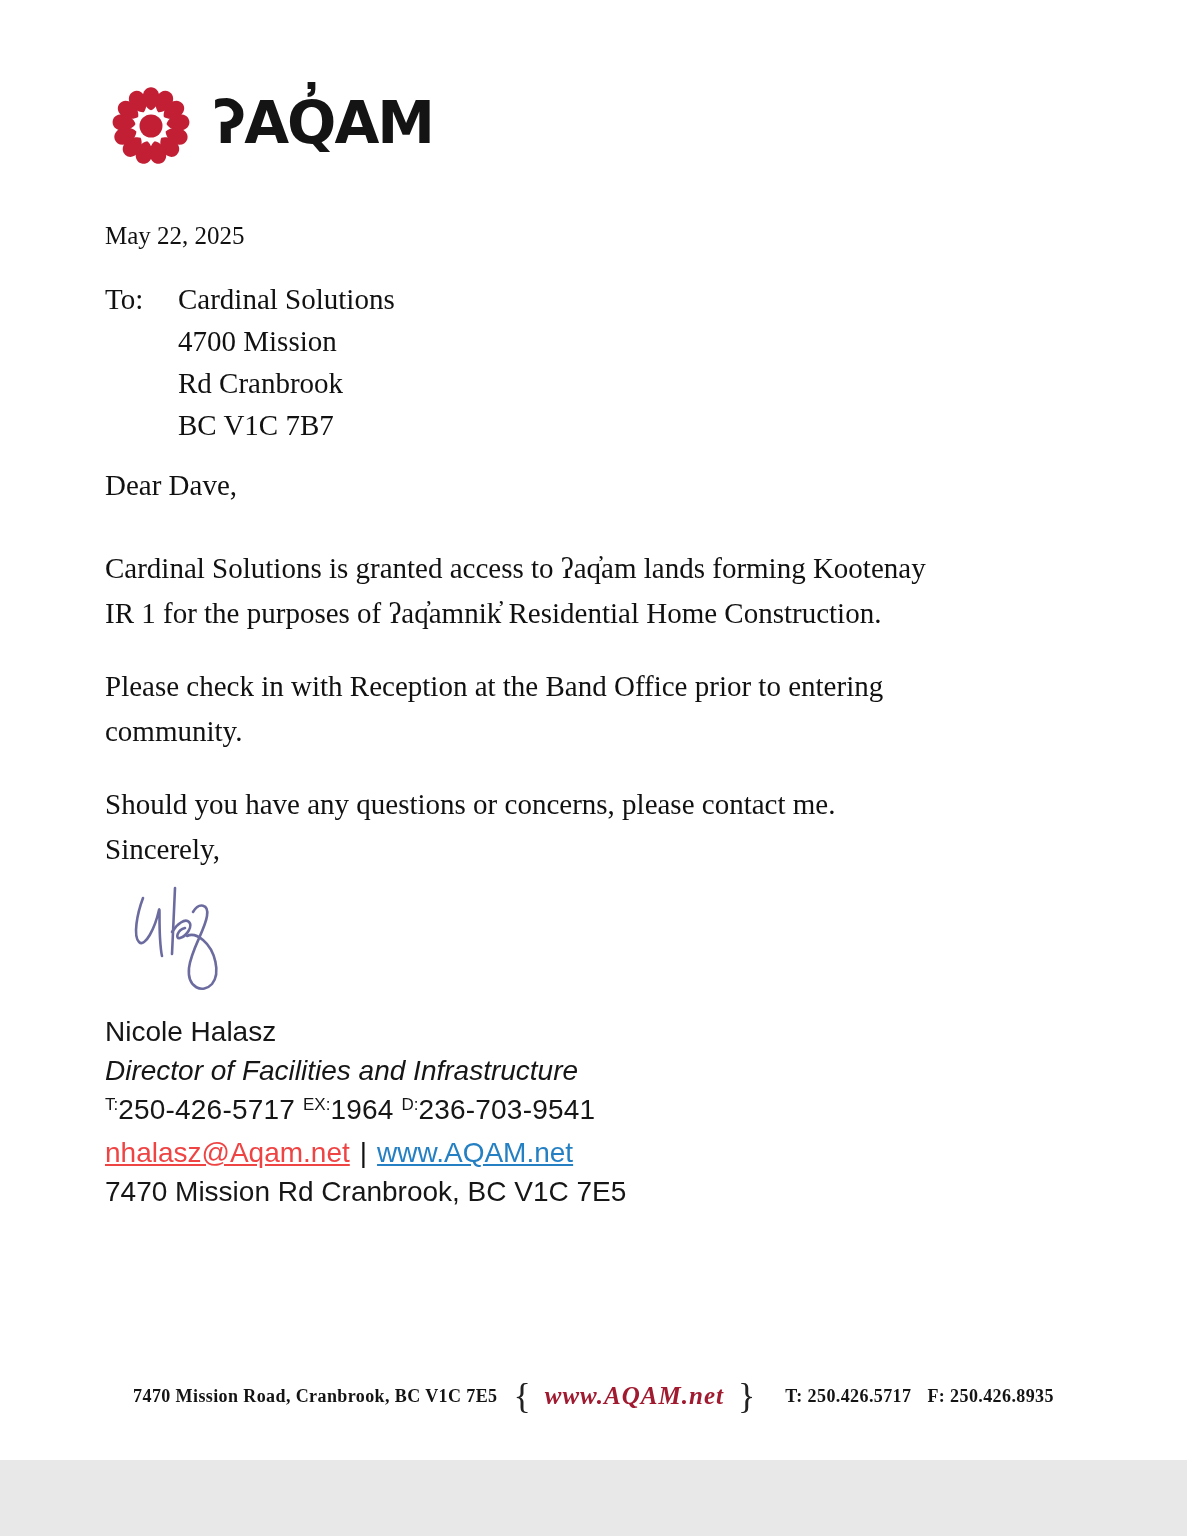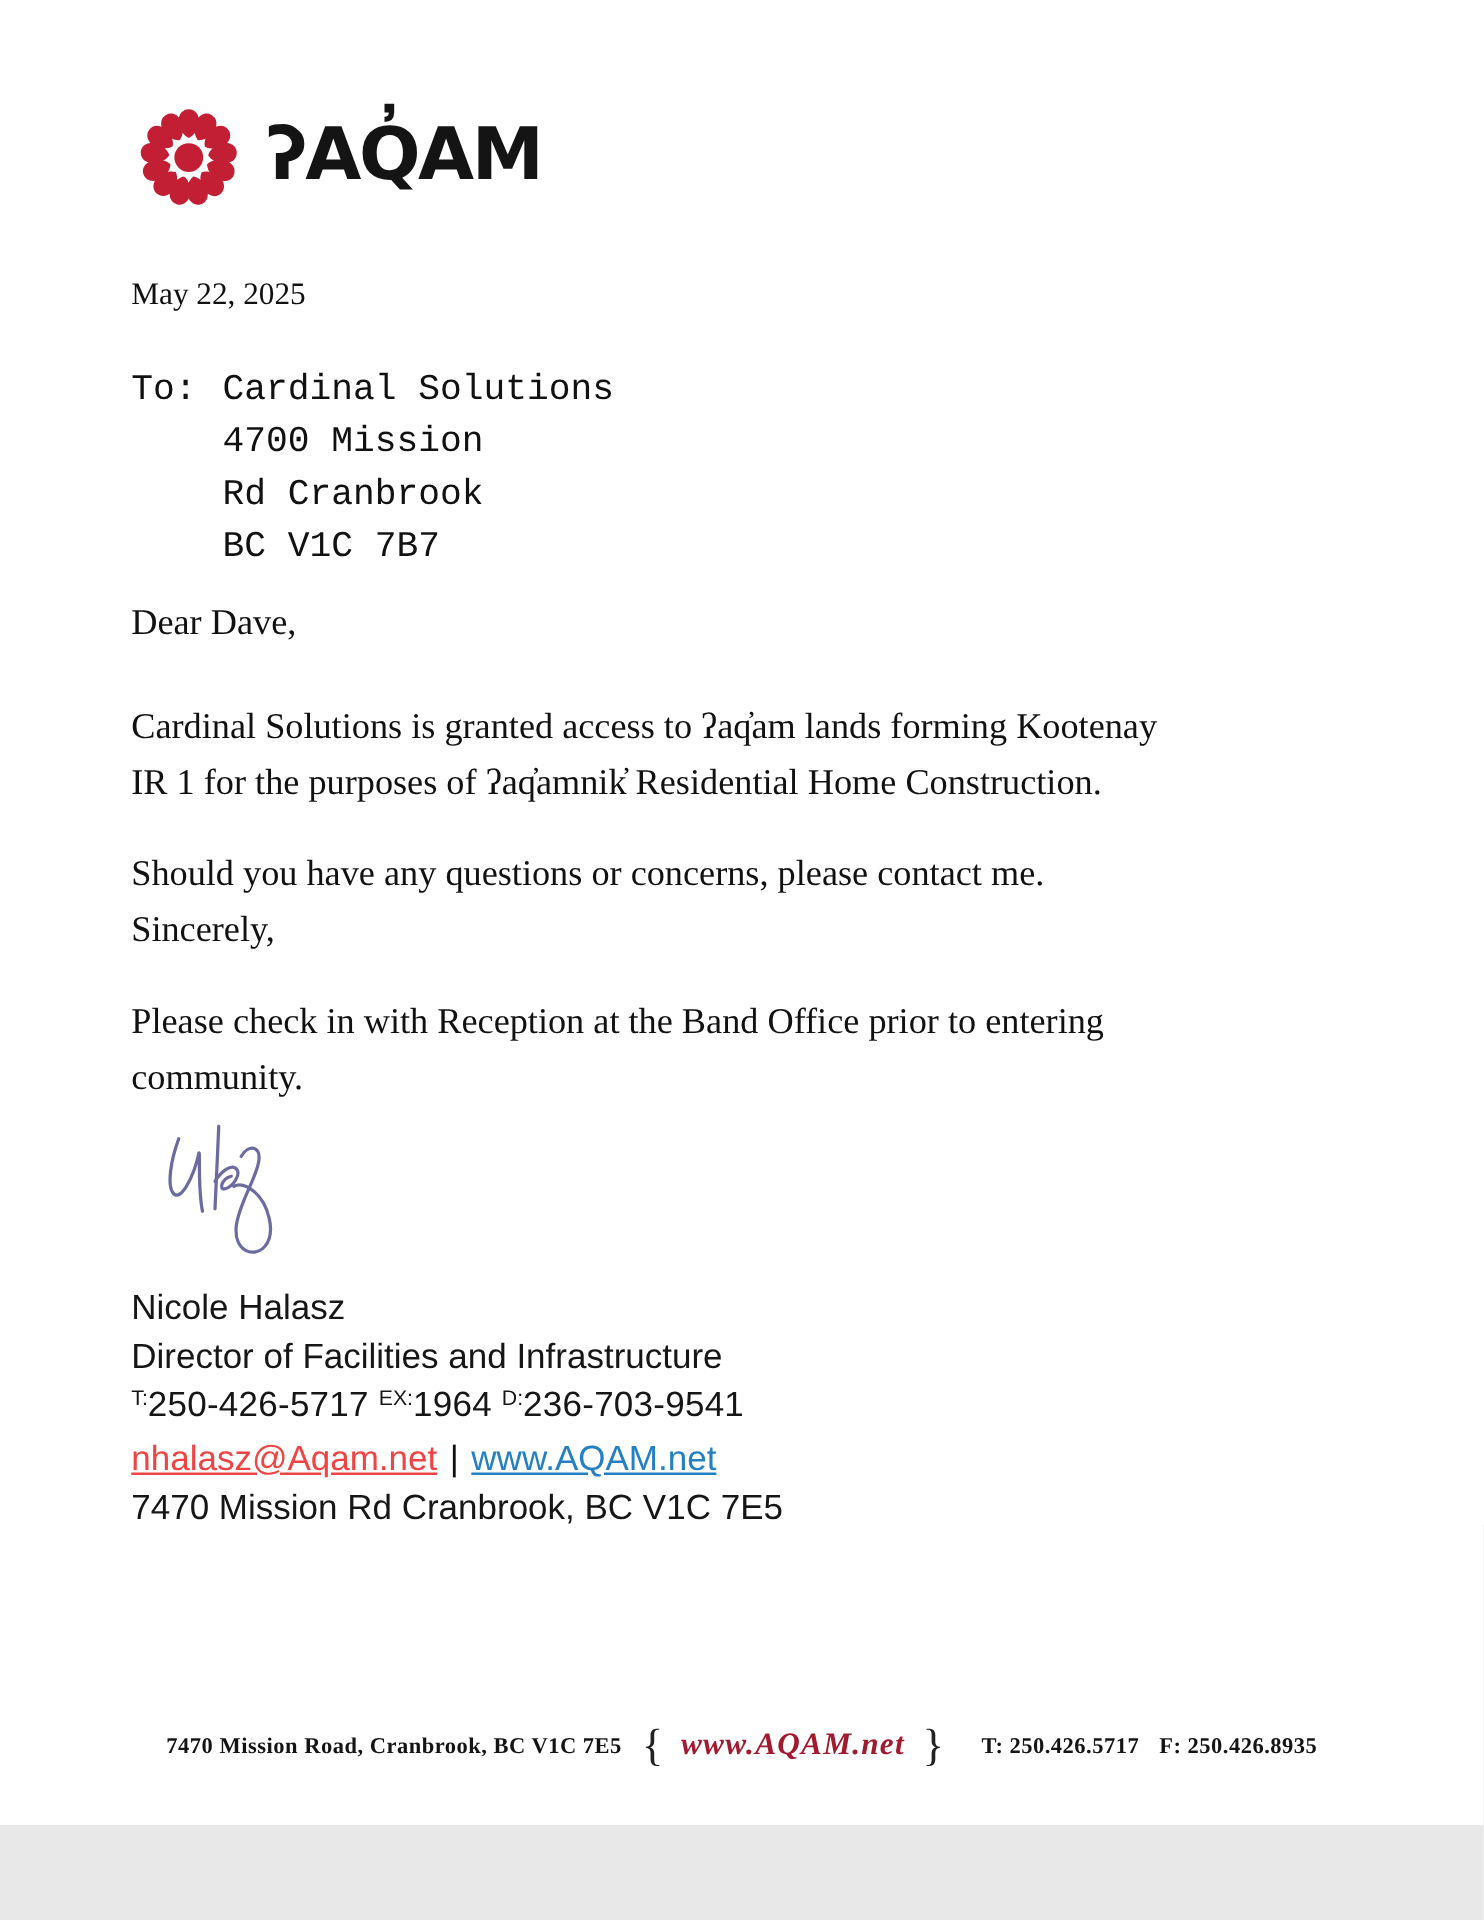--- a/index.html
+++ b/index.html
@@ -20,35 +20,35 @@
   .logo-flower { width:92px; height:92px; flex:0 0 auto; }
   .wordmark {
     font-family:"DejaVu Sans","Liberation Sans",sans-serif;
     font-weight:800; font-size:58px; letter-spacing:-2px;
     color:#141414; margin-left:16px; margin-top:-6px;
   }
 
   
   .pre { white-space:pre-line; }
   .date { margin-top:44px; font-size:25px; line-height:40px; }
-  .to-block { margin-top:35px; display:flex; font-size:29px; line-height:42px;font-family:Liberation Mono, monospace; }
+  .to-block { margin-top:22px; display:flex; font-size:29px; line-height:42px; }
   .to-label { width:73px; flex:0 0 auto; }
   .subject { margin-top:28px; font-size:29px; line-height:48px; max-width:930px; }
   .salutation { margin-top:18px; font-size:29px; line-height:42px; }
   .para { margin-top:40px; font-size:29px; line-height:45px; max-width:960px; }
   .para-tight { margin-top:28px; }
 
   
   .sig-image { margin:4px 0 0 14px; width:120px; height:122px; }
   .sig-block {
     margin-top:10px;
     font-family:"Liberation Sans","DejaVu Sans",sans-serif;
     font-size:28px; line-height:39px; color:#161616;
   }
-  .sig-title { }
+  .sig-title { font-style:italic; }
   .sup-label { font-size:17px; position:relative; top:-9px; letter-spacing:0; }
   .phone-line { letter-spacing:0.2px; }
   .link-email { color:#ef4444; text-decoration:underline; cursor:pointer; }
   .link-site  { color:#2580C3; text-decoration:underline; cursor:pointer; }
   .link-sep { color:#111; padding:0 10px; }
 
   
   .footer {
     position:absolute; left:0; right:0; bottom:46px;
     display:flex; align-items:center; justify-content:center;
@@ -109,24 +109,24 @@
     </div>
 
     
 
     
     <div class="salutation">Dear Dave,</div>
 
     
     <div class="para pre">Cardinal Solutions is granted access to ʔaq̓am lands forming Kootenay
 IR 1 for the purposes of ʔaq̓amnik̓ Residential Home Construction.</div>
+    <div class="para para-tight pre">Please check in with Reception at the Band Office prior to entering
+community.</div>
     <div class="para para-tight pre">Should you have any questions or concerns, please contact me.
 Sincerely,</div>
-    <div class="para para-tight pre">Please check in with Reception at the Band Office prior to entering
-community.</div>
 
     
     <svg class="sig-image" viewBox="0 0 120 122" aria-hidden="true">
       <g fill="none" stroke="#5C5C96" stroke-width="2.6" stroke-linecap="round" opacity="0.9">
         <path d="M24,22 C18,38 14,60 20,66 C26,72 36,52 40,34 C41,30 40,44 41,62 C41.5,70 42,76 43,80"></path>
         <path d="M56,12 C55,34 54,58 53,78"></path>
         <path d="M53,56 C58,48 66,42 70,46 C74,50 68,60 61,62 C56,63.5 58,54 66,52"></path>
         <path d="M74,36 C80,26 90,28 88,40 C86,54 72,74 70,92 C68,112 84,118 93,108 C102,97 96,74 84,64 C78,59 72,58 68,60"></path>
       </g>
     </svg>

